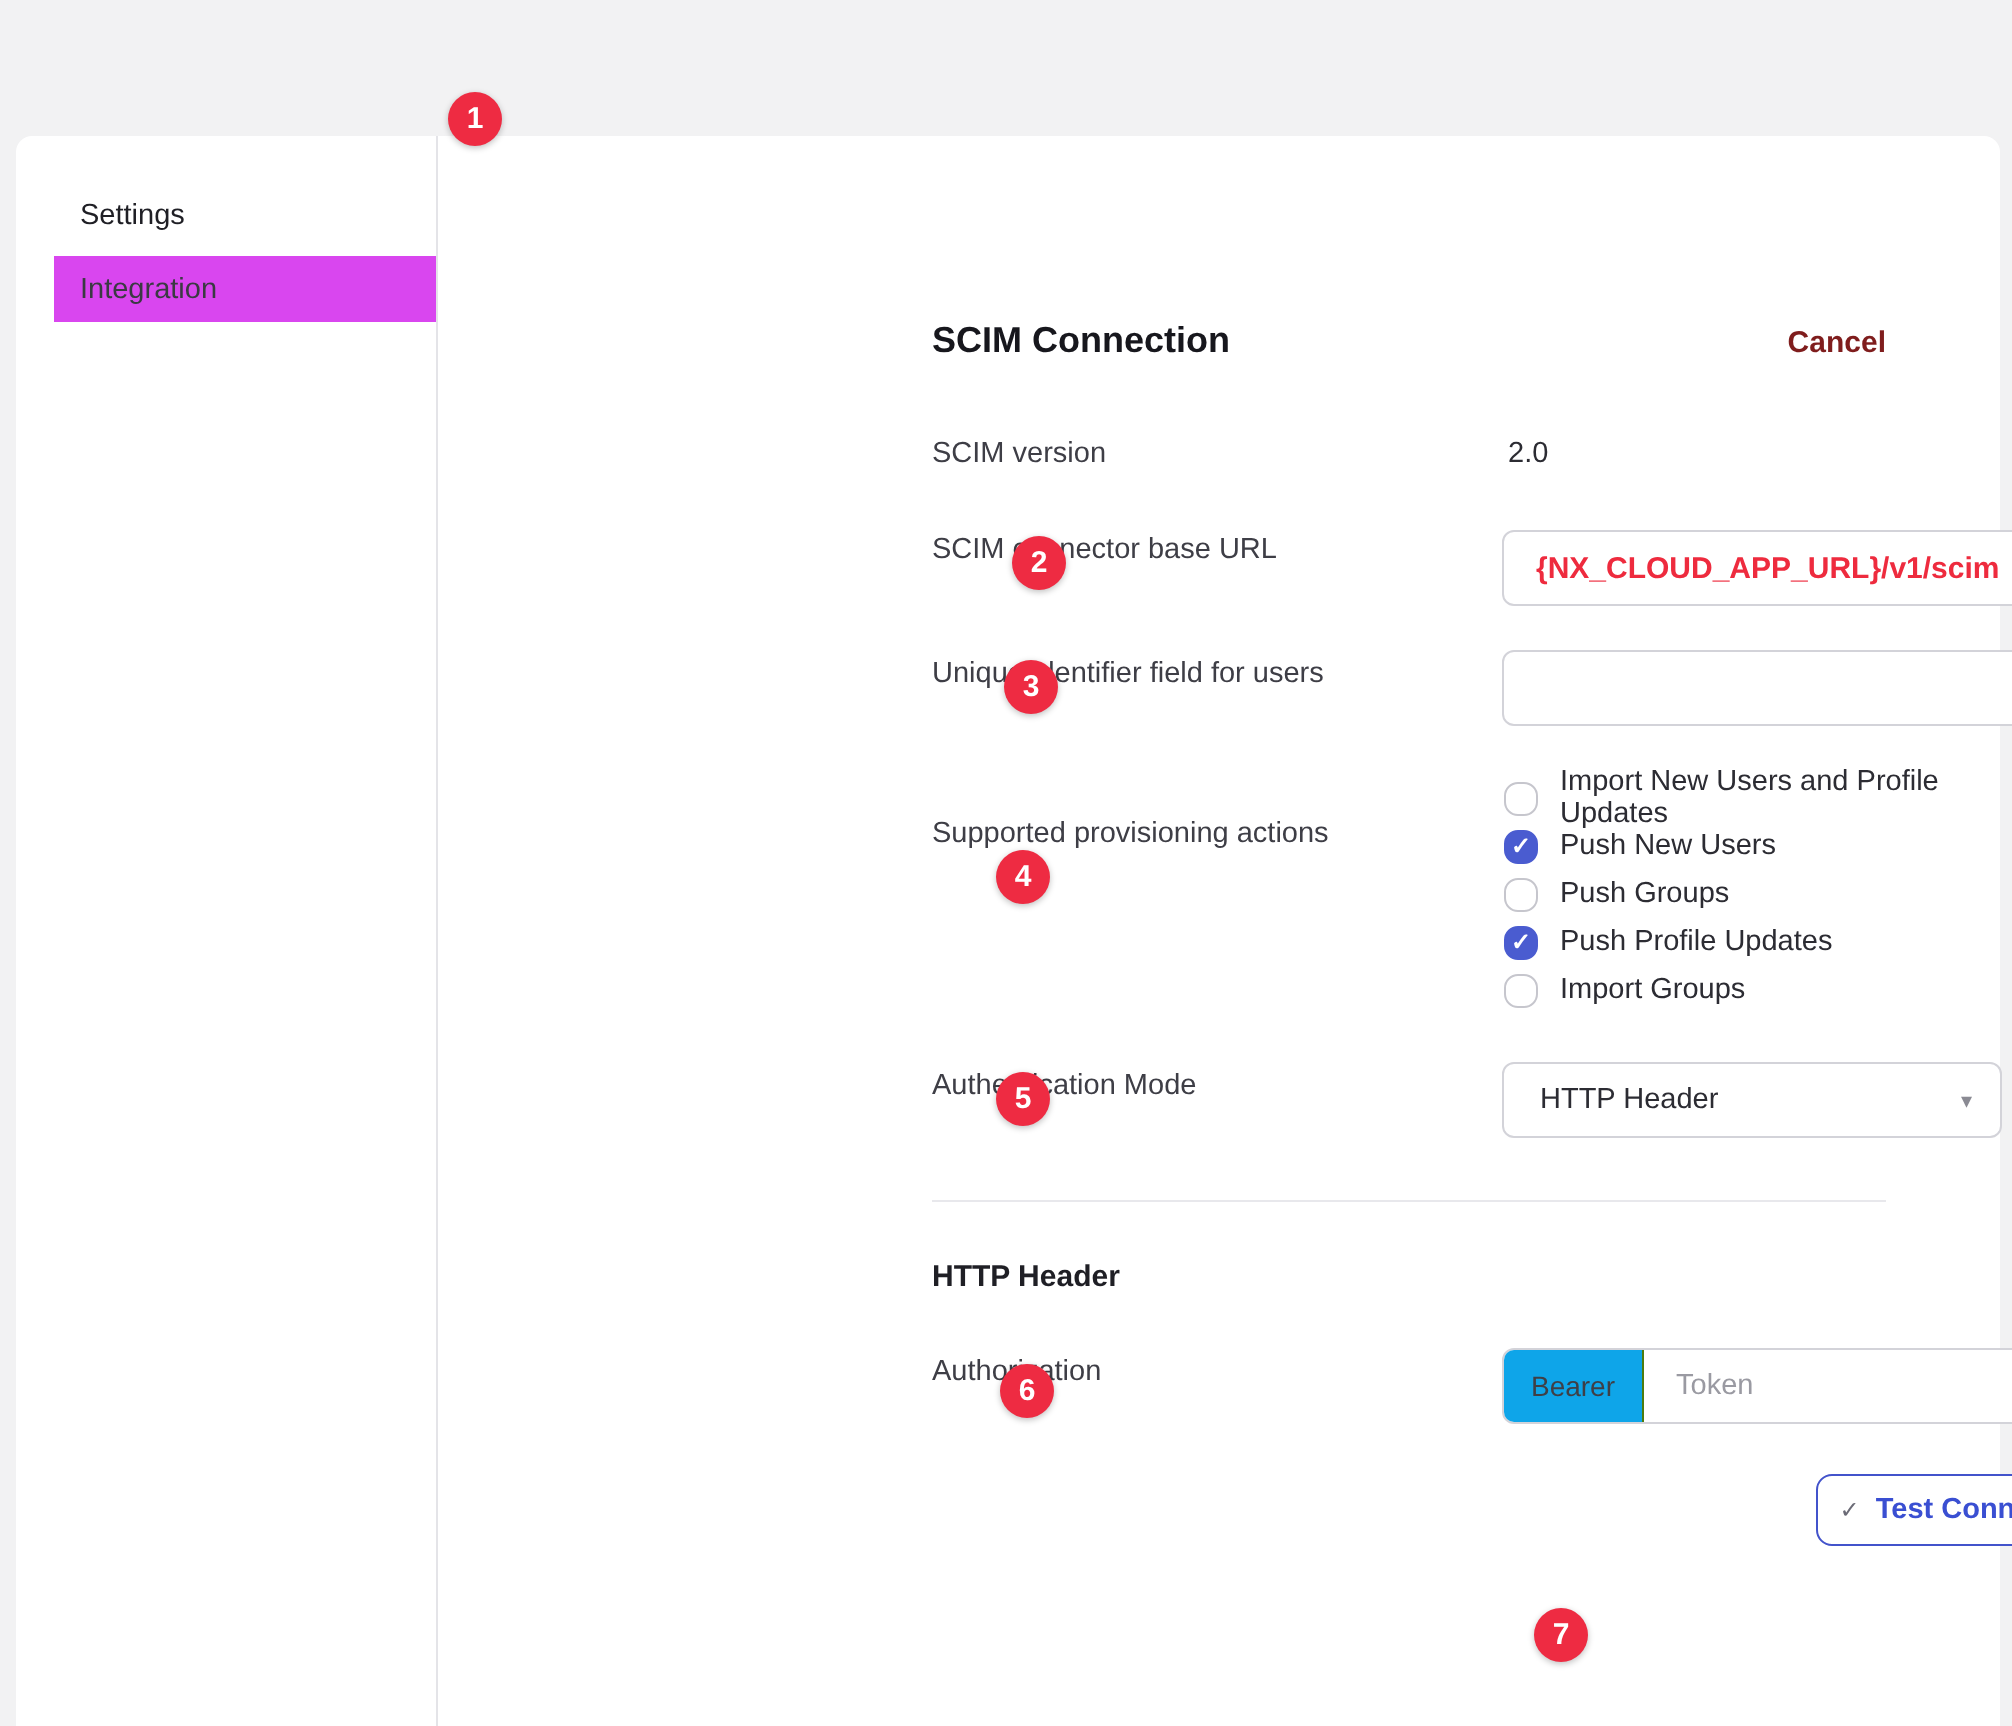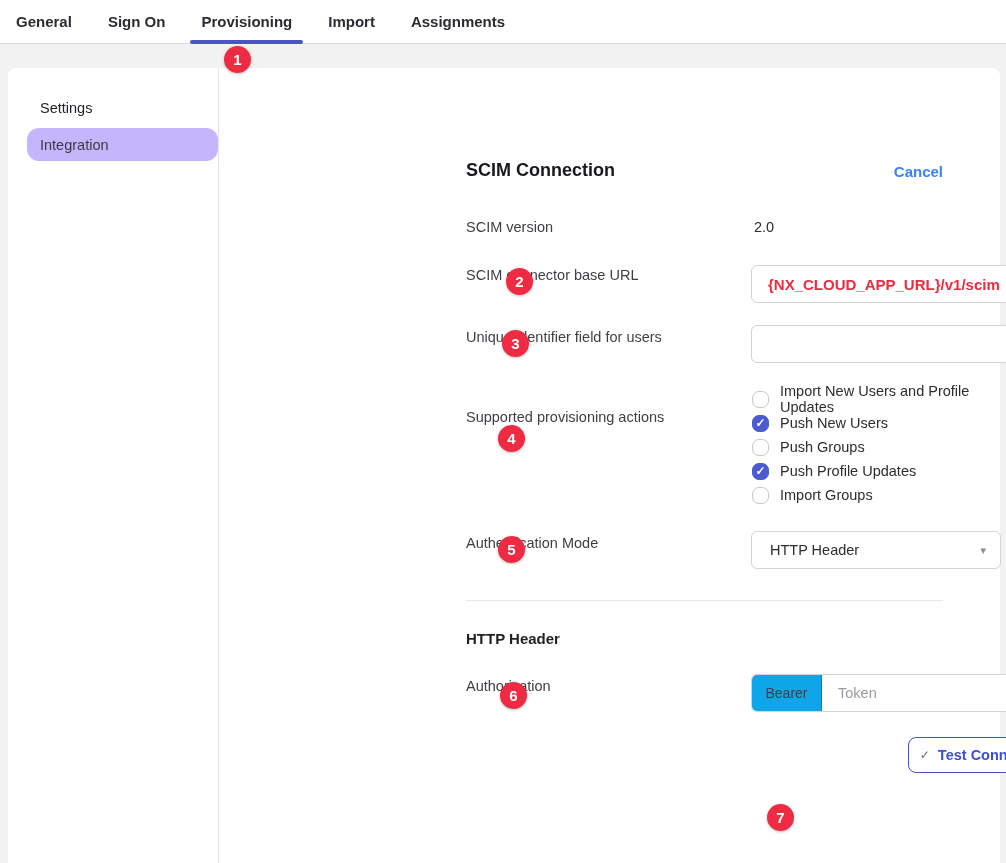--- a/index.html
+++ b/index.html
@@ -34,27 +34,27 @@
     position:absolute; left:0; top:0; bottom:0; width:211px;
     border-right:1px solid #e4e4e8;
   }
   .sidebar-header {
     padding:32px 0 0 32px; font-size:14.5px; font-weight:400; color:#1f1f25;
   }
   .sidebar-item {
     margin:12px 0 0 19px; height:33px; display:flex; align-items:center;
     padding-left:13px; font-size:14.5px; color:#3a3a42; cursor:pointer;
   }
-  .sidebar-item.active { background:#c4b5fd;border-radius:12px; }
+  .sidebar-item.active { background:#d946ef; }
   
   .content { position:absolute; left:211px; top:0; right:0; bottom:0;text-decoration:underline; }
   .abs { position:absolute; }
   .panel-title { left:247px; top:92px; font-size:18px; font-weight:700; color:#17171d; }
   .link {
-    color:#3b82f6; font-weight:700; font-size:15px; cursor:pointer; text-decoration:none;
+    color:#7f1d1d; font-weight:700; font-size:15px; cursor:pointer; text-decoration:none;
   }
   .cancel-top { top:95px; right:57px; }
   .field-label {
     left:247px; height:20px; line-height:20px; font-size:14.5px; color:#3e3e46;
   }
   .value-text { left:535px; height:20px; line-height:20px; font-size:14.5px; color:#2c2c33; }
   .text-input {
     left:532px; width:403px; height:38px;
     border:1px solid #d3d3d9; border-radius:6px; background:#fff;
     font-family:"Liberation Sans", sans-serif; font-size:14.5px; color:#2c2c33;
@@ -115,42 +115,20 @@
     background:#ee2b42; color:#fff; font-size:15px; font-weight:700;
     display:flex; align-items:center; justify-content:center;
     box-shadow:0 1px 3px rgba(0,0,0,.25); z-index:10;
   }
 </style>
 </head>
 <body>
 
 <div class="stage">
 
-  <div class="tabbar">
-    <div class="tab">
-      <span>General</span>
-
-    </div>
-    <div class="tab">
-      <span>Sign On</span>
-
-    </div>
-    <div class="tab active">
-      <span>Provisioning</span>
-      <span class="tab-underline"></span>
-    </div>
-    <div class="tab">
-      <span>Import</span>
-
-    </div>
-    <div class="tab">
-      <span>Assignments</span>
-
-    </div>
-  </div>
 
   <div class="card">
 
     <div class="sidebar">
       <div class="sidebar-header">Settings</div>
       <div class="sidebar-item active">
         <span>Integration</span>
       </div>
     </div>
 

